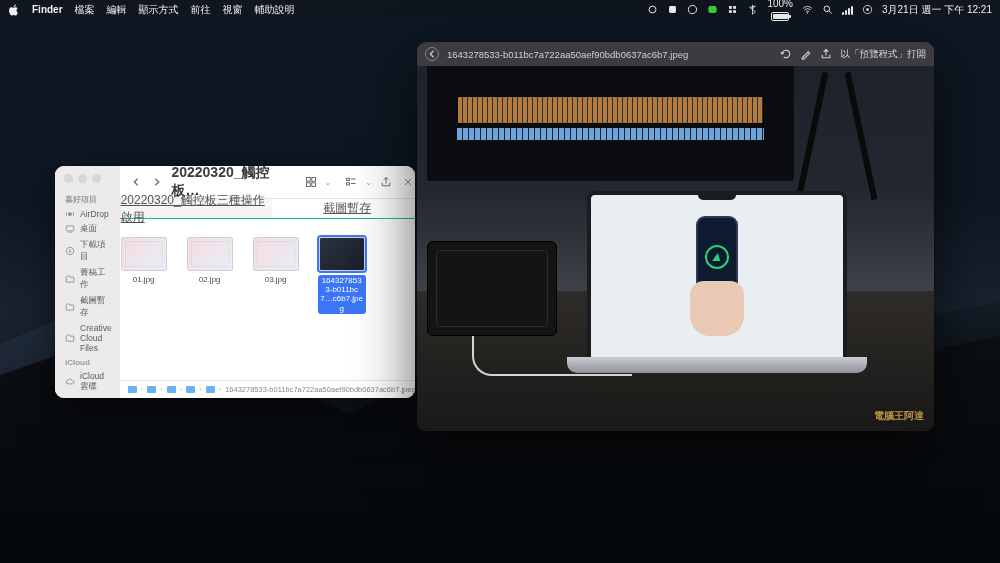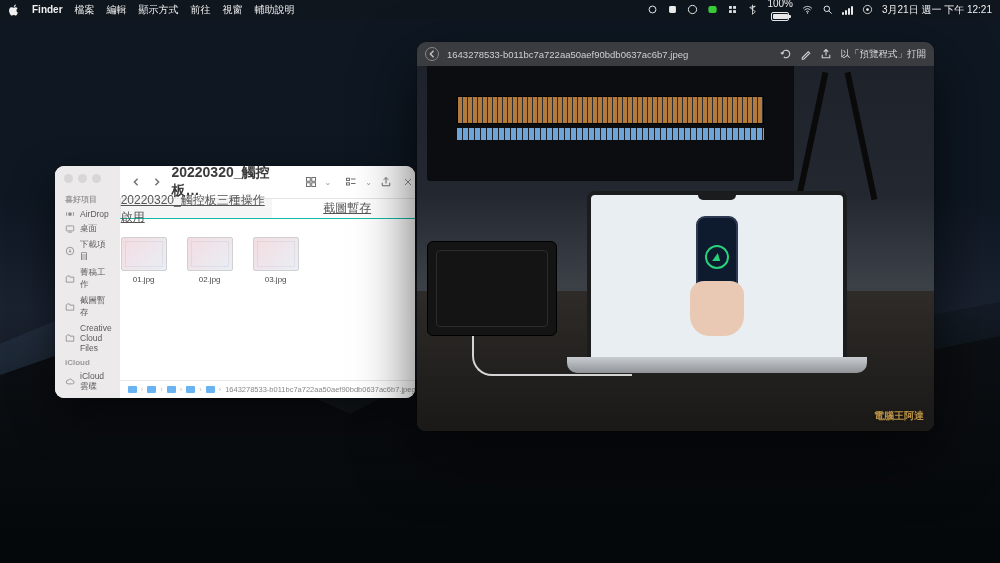--- a/index.html
+++ b/index.html
@@ -350,20 +350,24 @@
         <div class="fname">01.jpg</div>
         </div>
       <div class="file">
         <div class="thumb"></div>
         <div class="fname">02.jpg</div>
         </div>
       <div class="file">
         <div class="thumb"></div>
         <div class="fname">03.jpg</div>
         </div>
+      <div class="file">
+        <div class="thumb sel sel-img"></div>
+        <div class="fname sel">1643278533-b011bc7…c6b7.jpeg</div>
+        </div>
     </div>
 
     <div class="pathbar">
       <span class="pb-folder"></span>
         <span class="pb-sep">›</span>
       <span class="pb-folder"></span>
         <span class="pb-sep">›</span>
       <span class="pb-folder"></span>
         <span class="pb-sep">›</span>
       <span class="pb-folder"></span>

